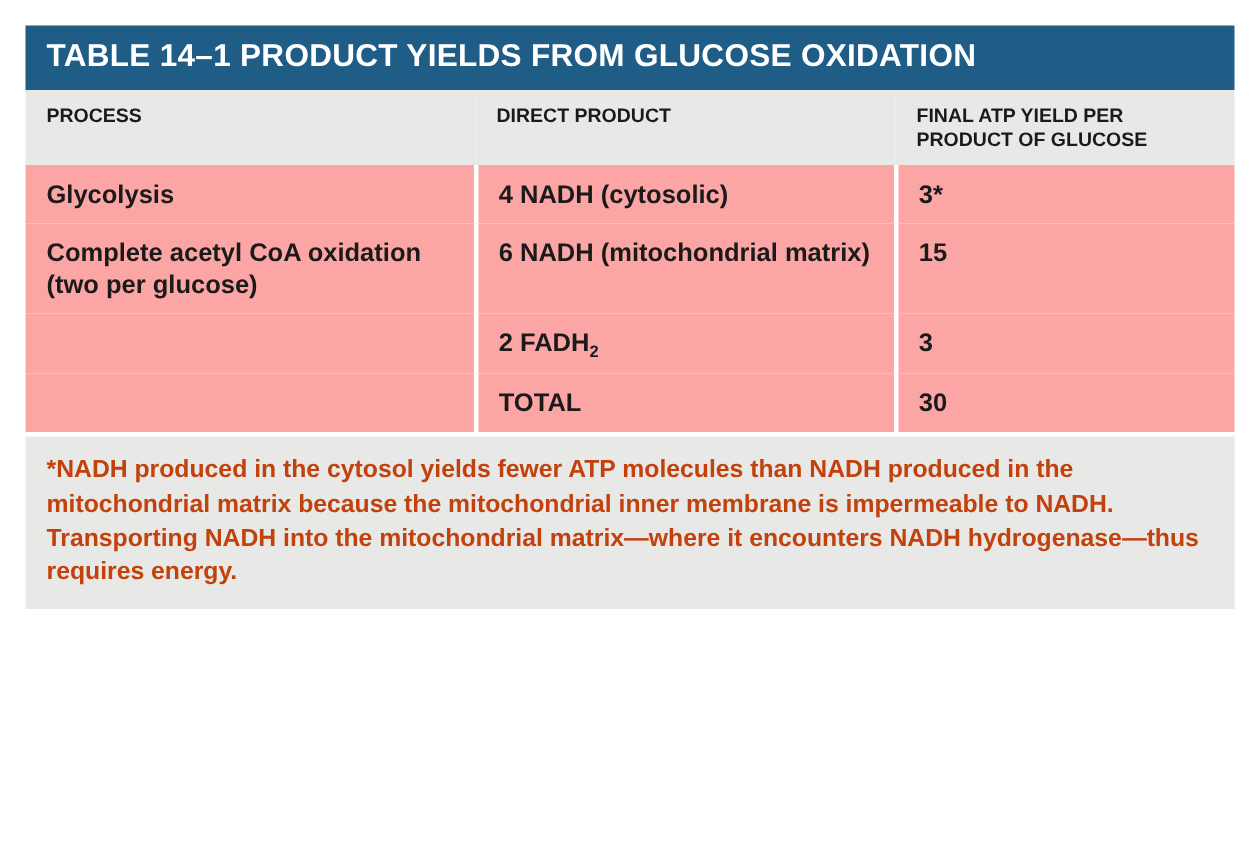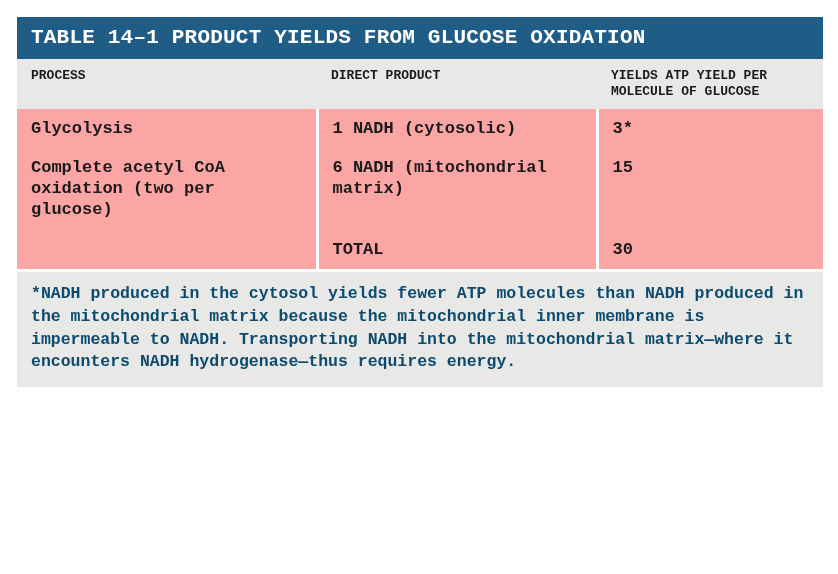--- a/index.html
+++ b/index.html
@@ -13,21 +13,20 @@
     font-family: "Liberation Sans", sans-serif;
     overflow: hidden;
   }
 
   .page {
     position: relative;
     width: 706px;
     height: 574px;
     background: #ffffff;
     box-sizing: border-box;
-    font-family: Liberation Mono, monospace;
   }
 
   .table-wrap {
     position: absolute;
     left: 17px;
     top: 17px;
     width: 806px;
     background: #ffffff;
   }
 
@@ -94,21 +93,21 @@
 
   .total-label {
     text-align: right;
     padding-right: 14px !important;
   }
 
   .footnote {
     background: #e8e8e6;
     font-size: 16.5px;
     font-weight: bold;
-    color: #0c4a6e;
+    color: #c2410c;
     line-height: 1.38;
     padding: 11px 16px 13px 14px;
     border-top: 3px solid #ffffff;
     box-sizing: border-box;
     width: 806px;
   }
 
   .caption {
     position: absolute;
     left: 17px;
@@ -137,33 +136,38 @@
     <table class="yield-table">
       <colgroup>
         <col class="col-process">
         <col class="col-product">
         <col class="col-final">
       </colgroup>
       <thead>
         <tr>
           <td>PROCESS</td>
           <td>DIRECT PRODUCT</td>
-          <td>YIELDS ATP YIELD PER MOLECULE OF GLUCOSE</td>
+          <td>FINAL ATP YIELD PER PRODUCT OF GLUCOSE</td>
         </tr>
       </thead>
       <tbody>
         <tr class="shade-light">
           <td>Glycolysis</td>
-          <td class="cell-sep-left">1 NADH (cytosolic)</td>
+          <td class="cell-sep-left">4 NADH (cytosolic)</td>
           <td class="cell-sep-left">3*</td>
         </tr>
         <tr class="shade-light">
           <td>Complete acetyl CoA oxidation (two per glucose)</td>
           <td class="cell-sep-left">6 NADH (mitochondrial matrix)</td>
           <td class="cell-sep-left">15</td>
+        </tr>
+        <tr class="shade-light">
+          <td></td>
+          <td class="cell-sep-left"><span>2 FADH</span><sub>2</sub></td>
+          <td class="cell-sep-left">3</td>
         </tr>
         <tr class="shade-light">
           <td></td>
           <td class="cell-sep-left total-label">TOTAL</td>
           <td class="cell-sep-left">30</td>
         </tr>
       </tbody>
     </table>
 
     <div class="footnote">*NADH produced in the cytosol yields fewer ATP molecules than NADH produced in the mitochondrial matrix because the mitochondrial inner membrane is impermeable to NADH. Transporting NADH into the mitochondrial matrix—where it encounters NADH hydrogenase—thus requires energy.</div>

